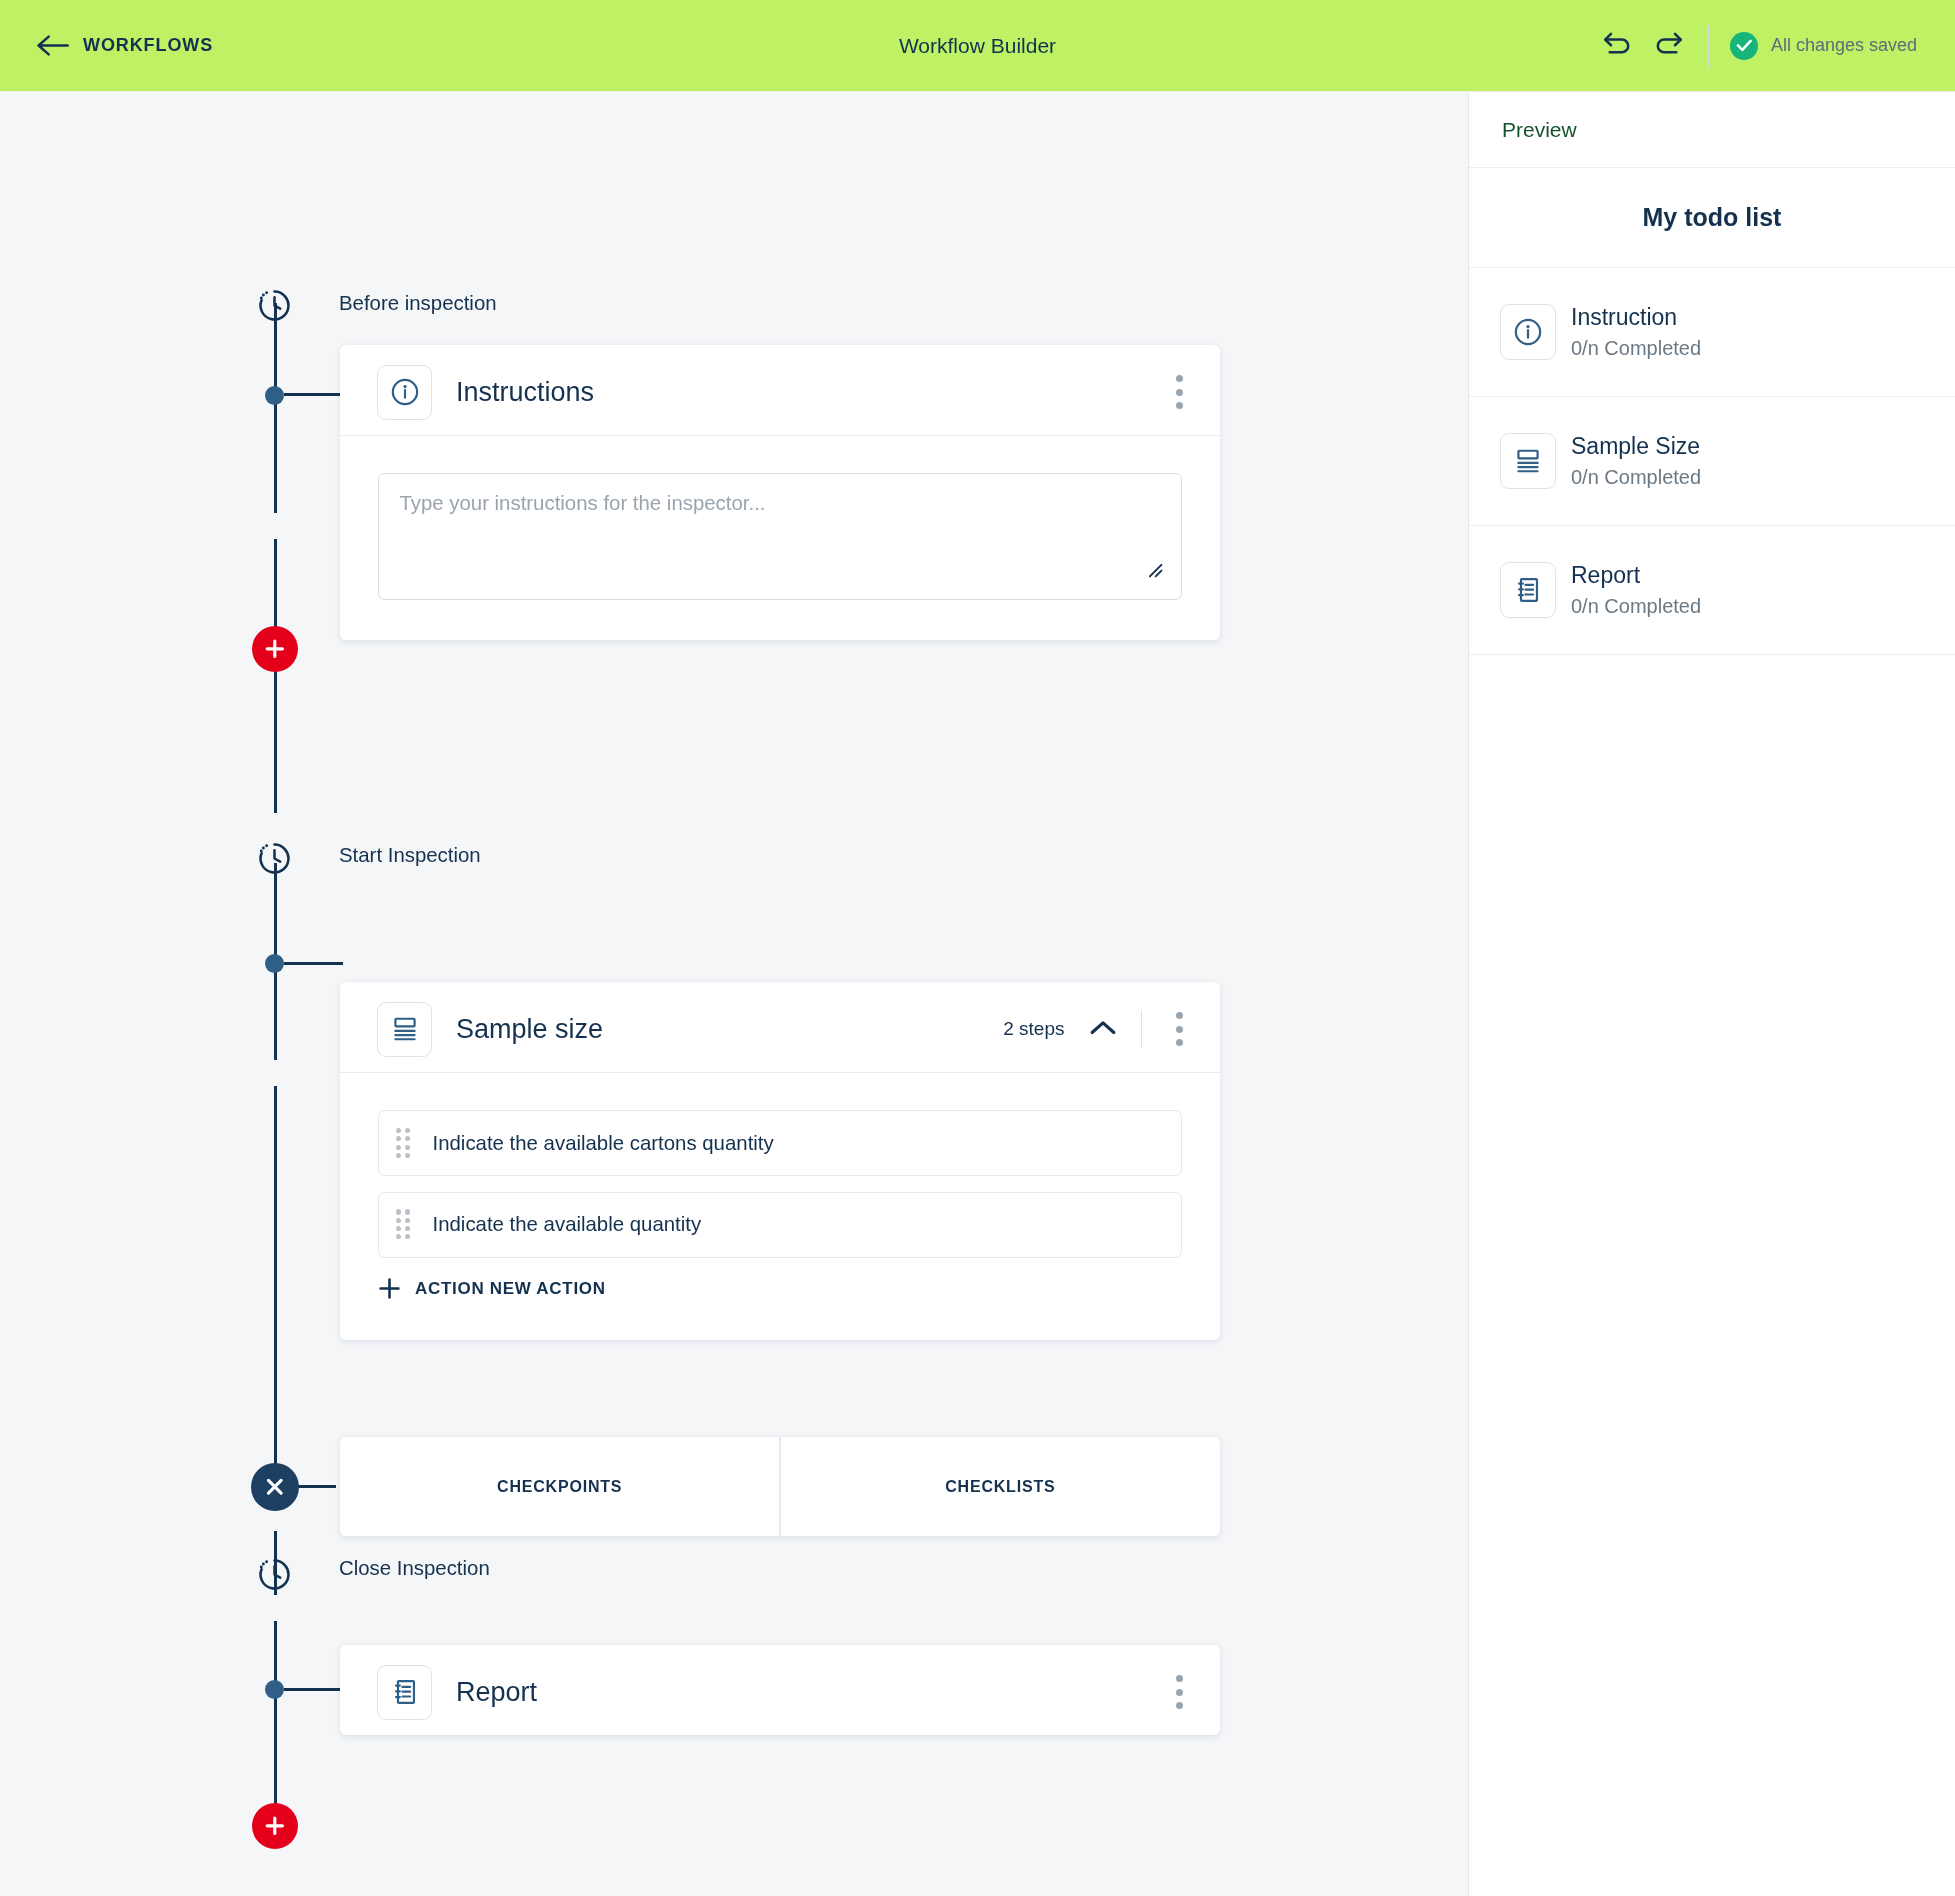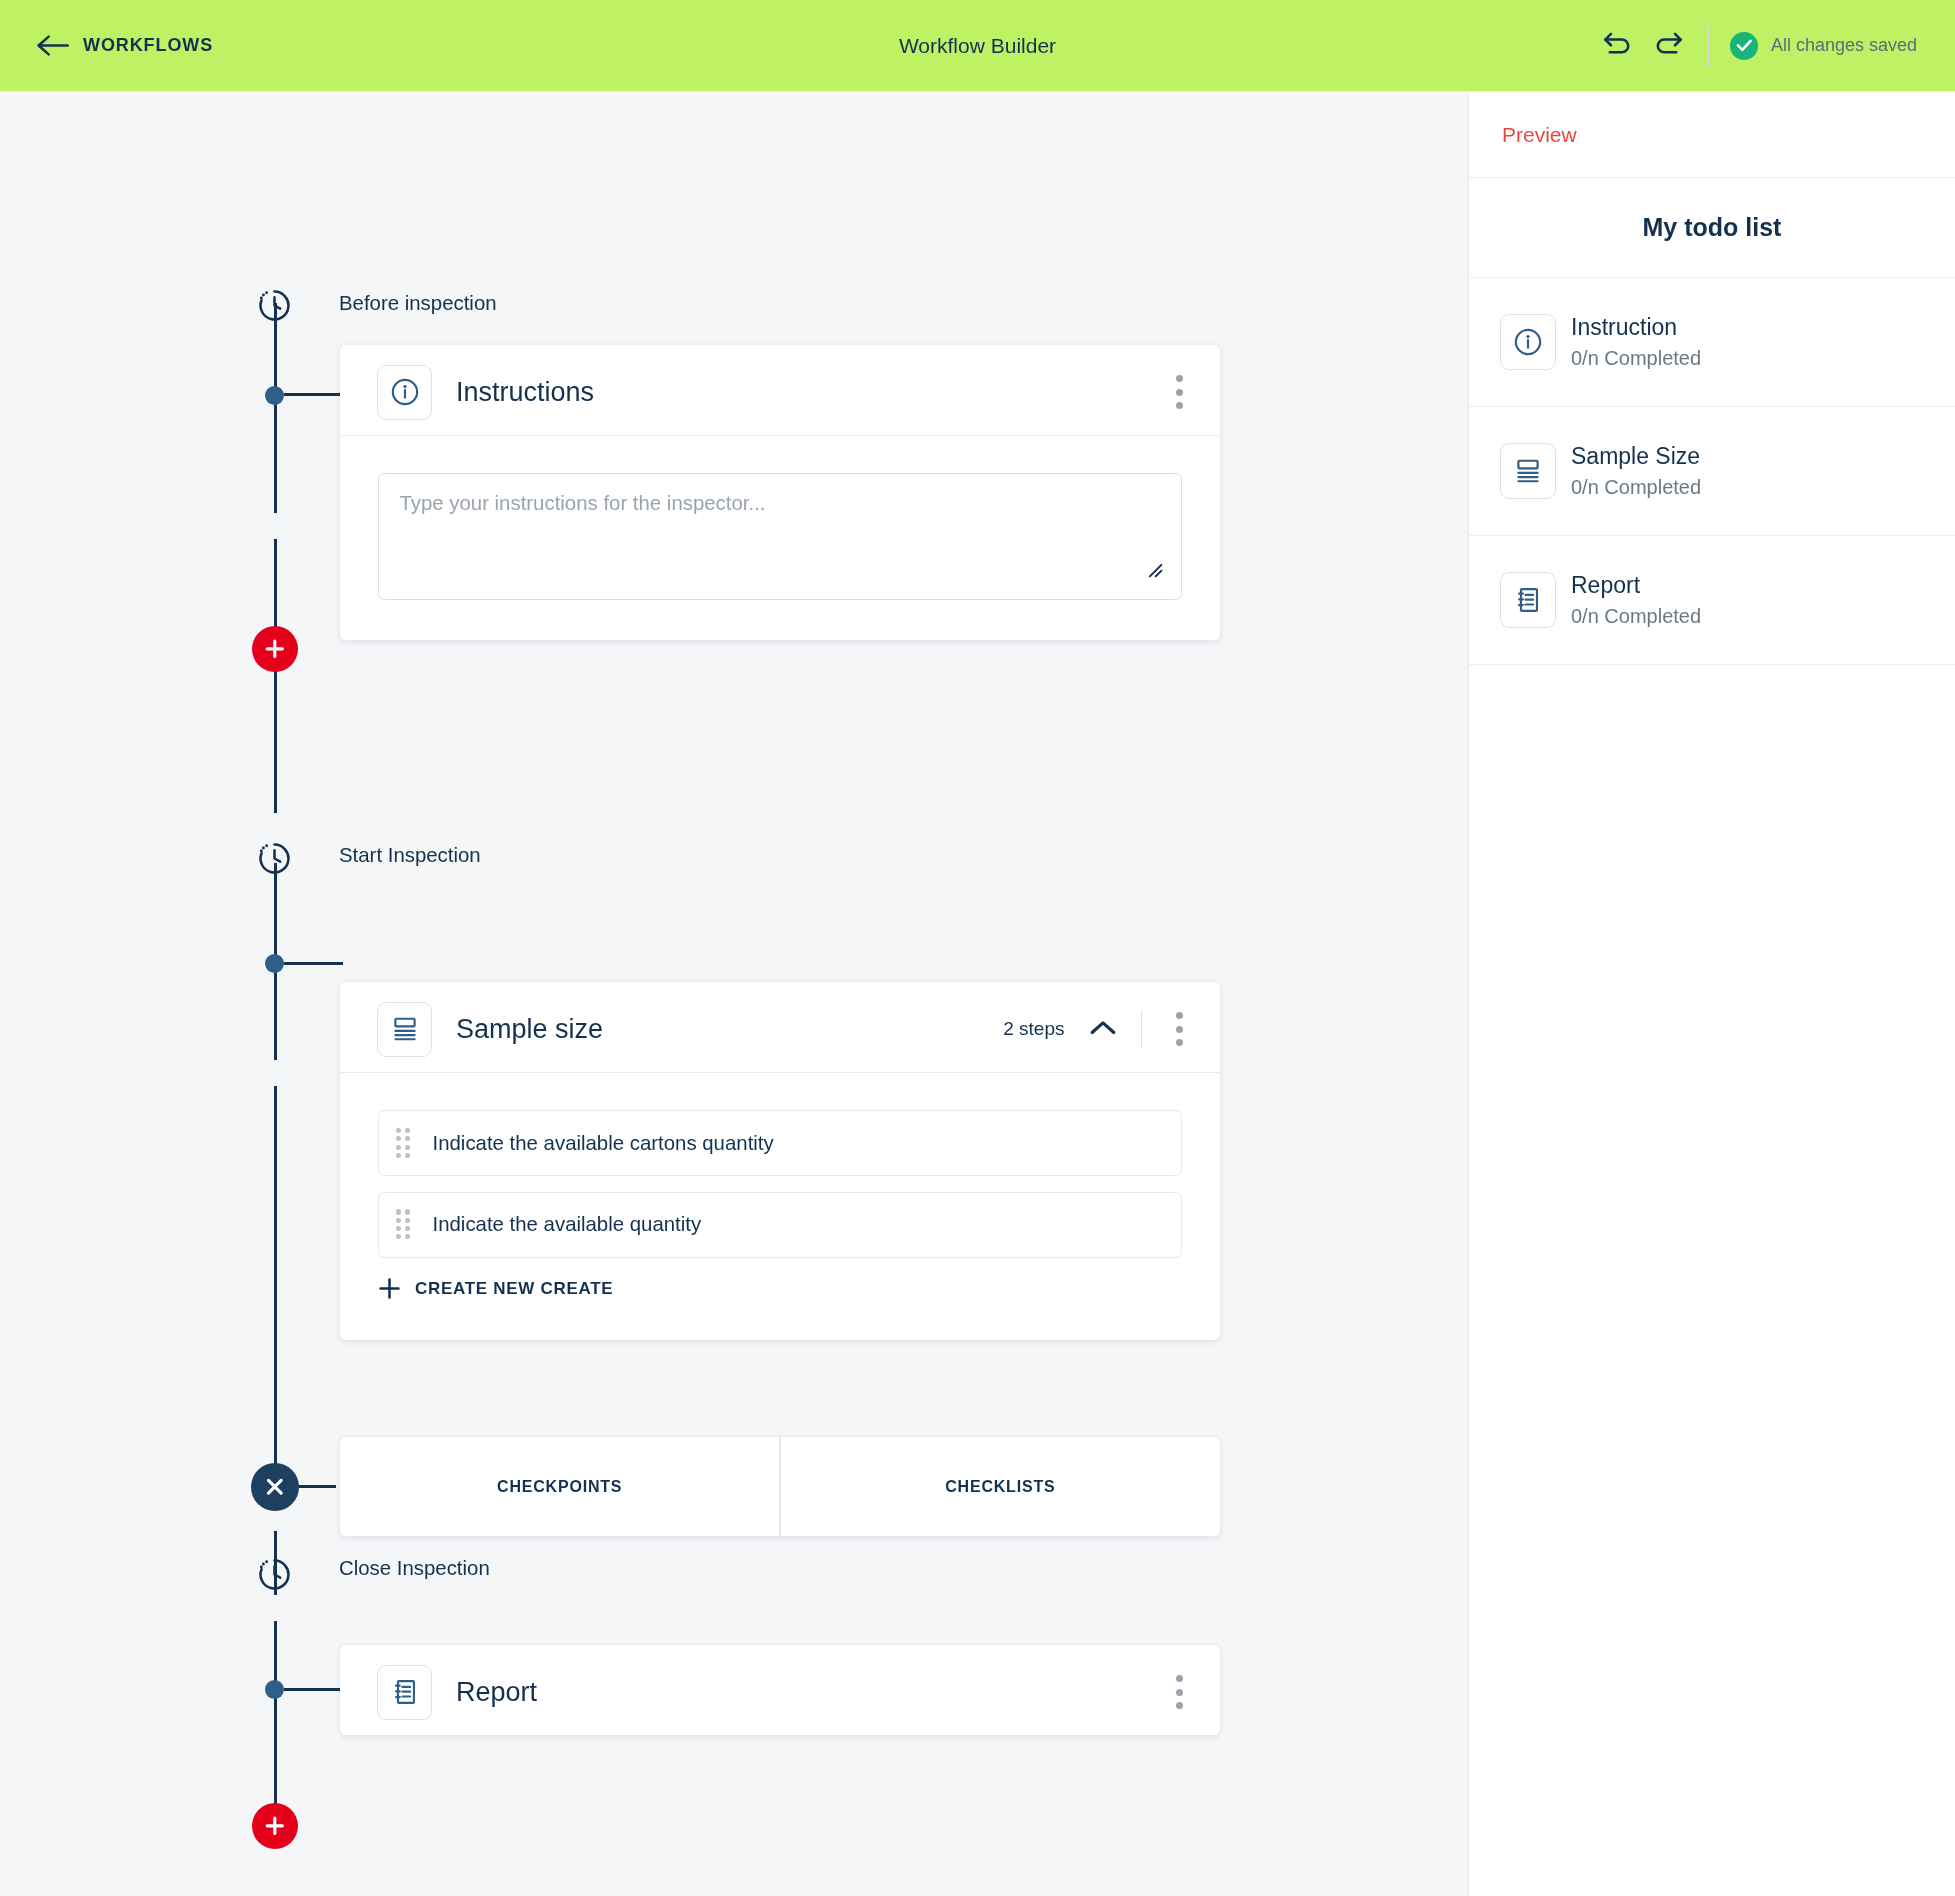--- a/index.html
+++ b/index.html
@@ -277,26 +277,26 @@
 
   
   .preview-panel {
     position: absolute;
     top: 93px; left: 1468px;
     width: 487px; height: 1803px;
     background: #ffffff;
     border-left: 1.3px solid #e4e7ea;
   }
   .preview-header {
-    height: 85px;
+    height: 75px;
     display: flex; align-items: center;
     padding-left: 33px;
     border-bottom: 1.3px solid #eceff1;
     font-size: 21px;
-    color: #ef4444;
+    color: #14532d;
   }
   .preview-listtitle {
     height: 100px;
     display: flex; align-items: center; justify-content: center;
     border-bottom: 1.3px solid #eceff1;
     font-size: 25px;
     font-weight: bold;
     color: #14314f;
   }
   .todo-item {
@@ -488,21 +488,21 @@
             <i></i>
           </span>
         <span class="action-label">Indicate the available quantity</span>
       </div>
       <div class="create-action">
         <span>
           <svg width="23" height="23" viewBox="0 0 36 36">
               <path d="M18 4 V32 M4 18 H32" stroke="#14314f" stroke-width="4" stroke-linecap="round"></path>
             </svg>
         </span>
-        <span class="create-action-label">CREATE NEW CREATE</span>
+        <span class="create-action-label">ACTION NEW ACTION</span>
       </div>
     </div>
   </div>
 
   <div class="tl-x" style="top:1370px;">
     <svg width="21.6" height="21.6" viewBox="0 0 34 34">
         <path d="M7 7 L27 27 M27 7 L7 27" stroke="#ffffff" stroke-width="5" stroke-linecap="round"></path>
       </svg>
   </div>
   <div class="tl-stub" style="top:1392px; width:39px; left:297px;"></div>

